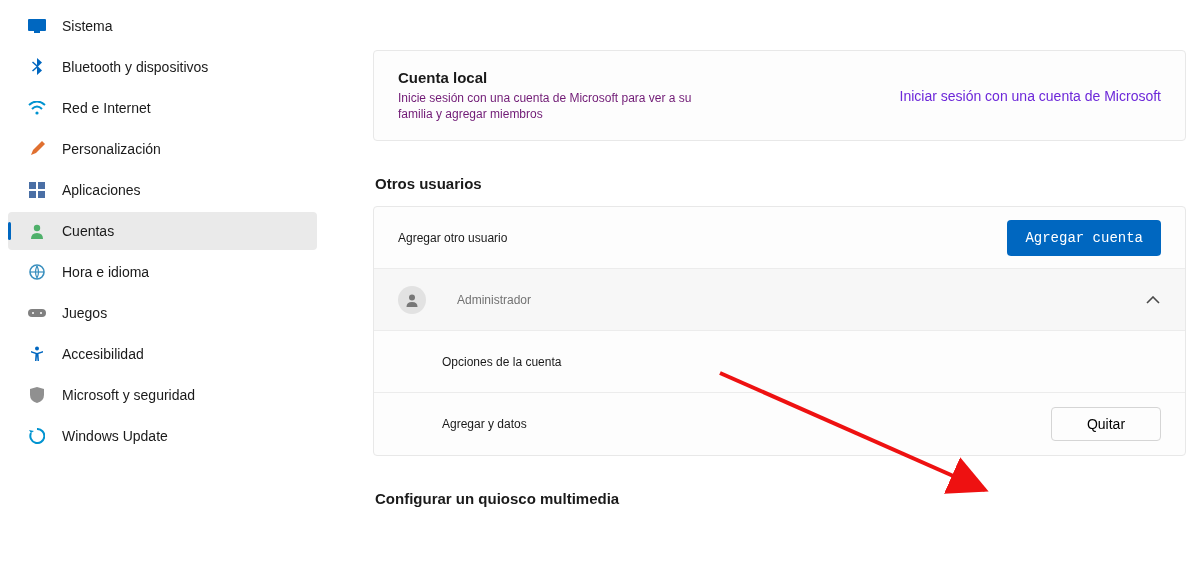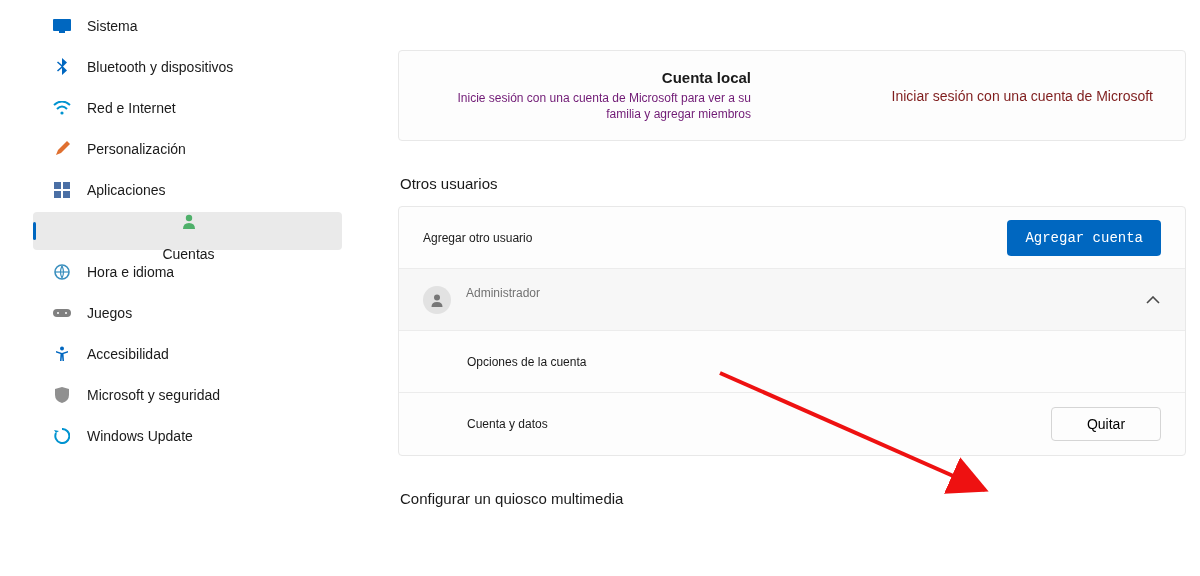--- a/index.html
+++ b/index.html
@@ -6,21 +6,21 @@
 body {
   font-family: "Segoe UI", -apple-system, Arial, sans-serif;
   font-size: 14px;
   color: #1a1a1a;
   background: #fff;
   width: 1200px;
   height: 576px;
   overflow: hidden;
   position: relative;
 }
-.layout { display: flex; height: 100%; margin-left: 25px; }
+.layout { display: flex; height: 100%; }
 
 
 .sidebar {
   width: 325px;
   flex-shrink: 0;
   background: #fff;
   padding-top: 4px;
 }
 .nav-item {
   display: flex;
@@ -28,21 +28,20 @@
   height: 38px;
   padding: 0 18px 0 20px;
   margin: 3px 8px;
   border-radius: 4px;
   cursor: pointer;
   gap: 16px;
 }
 .nav-item.active {
   background: #eaeaea;
   position: relative;
-  flex-direction: column;
 }
 .nav-item.active::before {
   content:"";
   position:absolute;
   left:0; top:10px; bottom:10px;
   width:3px;
   background:#0067c0;
   border-radius:2px;
 }
 .nav-icon {
@@ -61,29 +60,28 @@
 .card {
   border: 1px solid #e8e8e8;
   border-radius: 4px;
   background: #fdfdfd;
   margin-top: 50px;
 }
 .local-acct {
   display:flex;
   align-items:center;
   justify-content:space-between;
-  padding: 18px 32px;
-  text-align: right;
+  padding: 18px 24px;
 }
 .la-left .la-title { font-weight:600; font-size:15px; margin-bottom:4px; }
 .la-left .la-sub { font-size:12px; color:#701a75; line-height:1.35; max-width:320px; }
-.la-link { color:#7f1d1d; font-size:14px; cursor:pointer; }
+.la-link { color:#6d28d9; font-size:14px; cursor:pointer; }
 
 .section-title {
-  font-weight:400;
+  font-weight:700;
   font-size:15px;
   margin: 34px 0 14px 2px;
 }
 
 .group {
   border:1px solid #e8e8e8;
   border-radius:4px;
   background:#fdfdfd;
 }
 .row {
@@ -269,42 +267,42 @@
     <div class="section-title">Otros usuarios</div>
 
     <div class="group">
 
       <div class="row">
         <span class="rlabel">Agregar otro usuario</span>
         <button class="btn-primary">Agregar cuenta</button>
       </div>
 
       <div class="row head">
-        <div style="display:flex;align-items:flex-start;gap:3px;">
+        <div style="display:flex;align-items:center;gap:19px;">
           <span class="avatar">
             <svg width="16" height="16" viewBox="0 0 16 16">
                 <circle cx="8" cy="5.5" r="3" fill="#777"></circle>
                 <path d="M2.5 15 Q2.5 10 8 10 Q13.5 10 13.5 15 Z" fill="#777"></path>
               </svg>
           </span>
           <span class="rsub">Administrador</span>
         </div>
         <span class="chev">
           <svg width="14" height="8" viewBox="0 0 14 8">
               <path d="M1 7 L7 1 L13 7" stroke="#4a4a4a" stroke-width="1.6" fill="none"></path>
             </svg>
         </span>
       </div>
 
       <div class="row row-inner" style="padding-left:68px;gap:16px;">
         <span class="rlabel">Opciones de la cuenta</span>
       </div>
 
       <div class="row row-inner" style="padding-left:68px;">
-        <span class="rlabel">Cuenta y datos</span>
+        <span class="rlabel">Agregar y datos</span>
         <button class="btn-secondary" style="min-width:110px;">Quitar</button>
       </div>
 
     </div>
 
     <div class="section-title">Configurar un quiosco multimedia</div>
 
   </main>
 </div>
 

